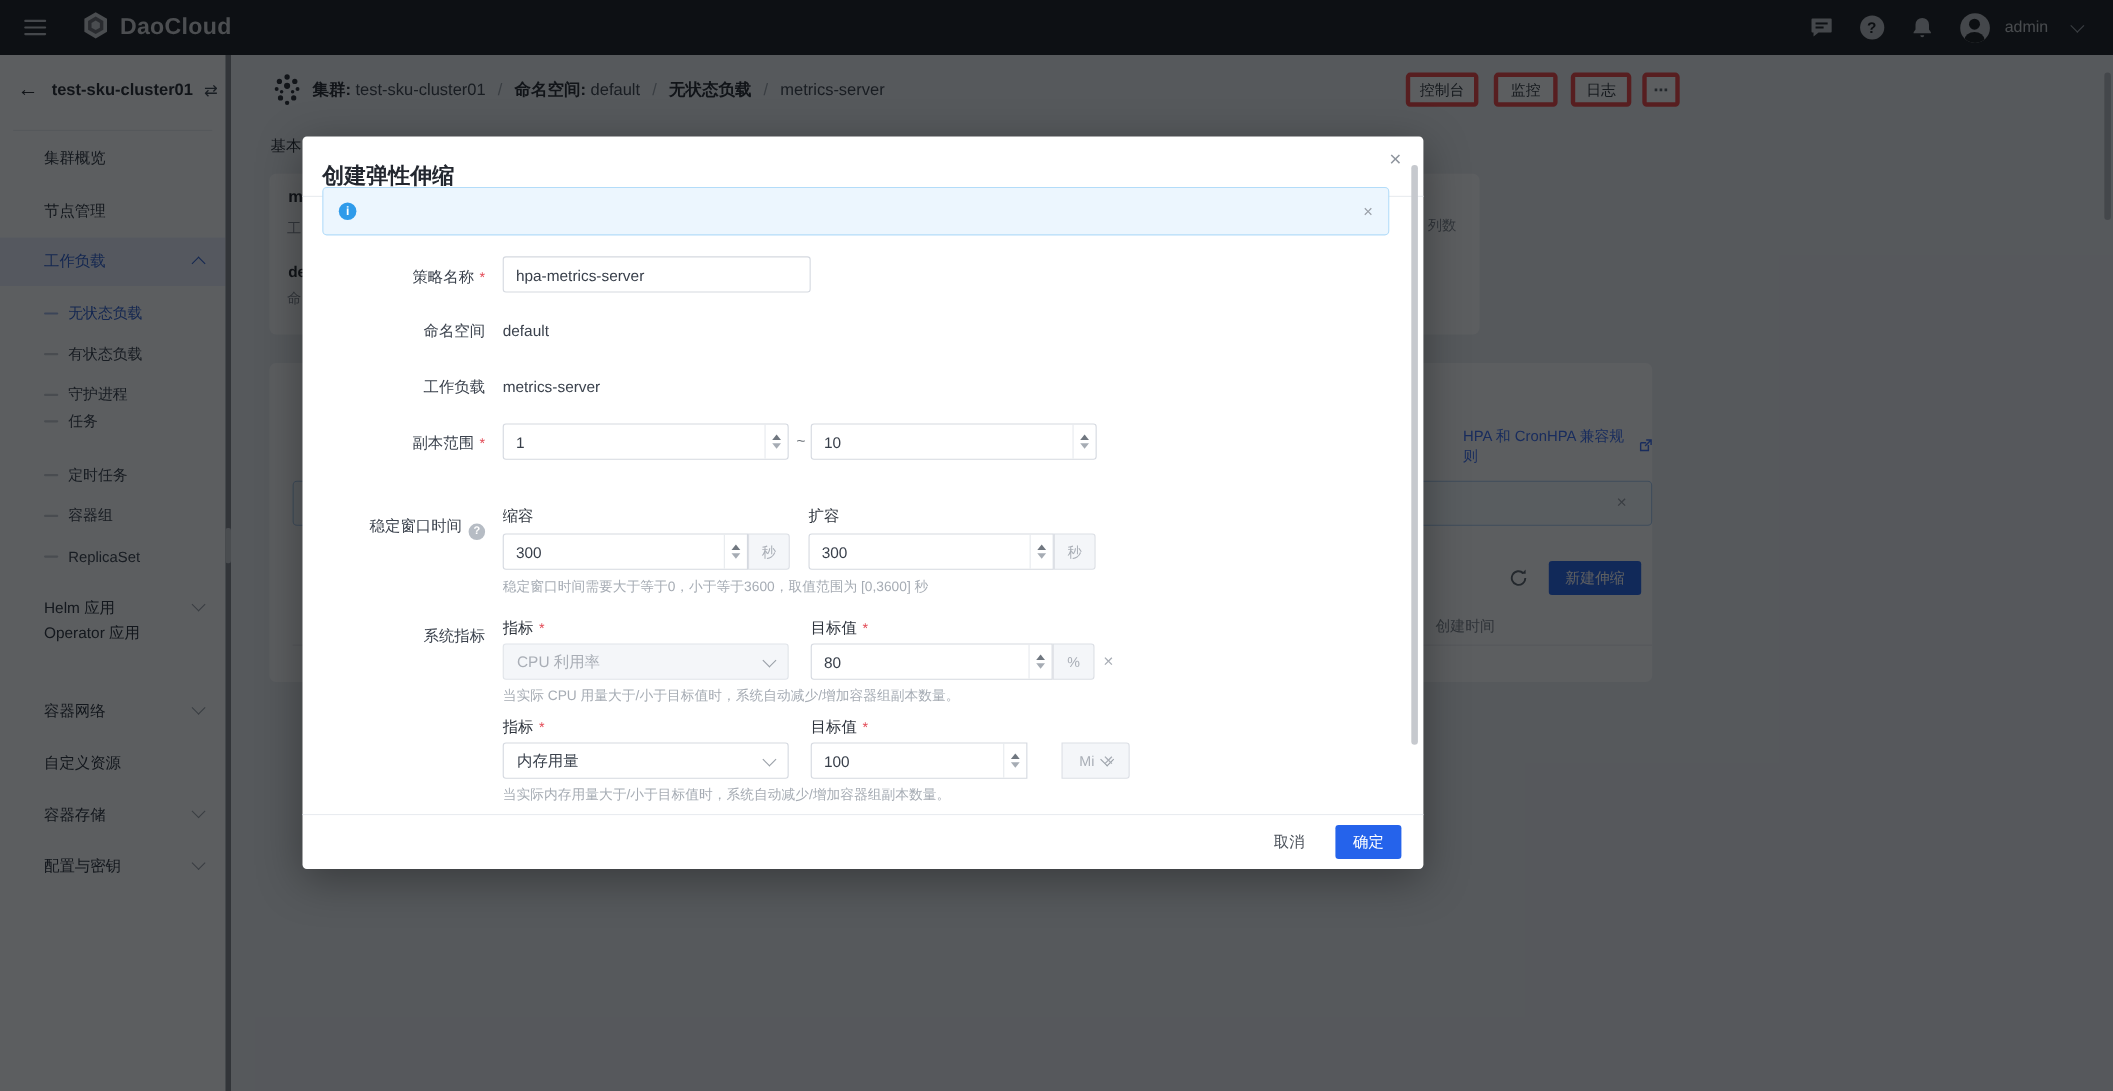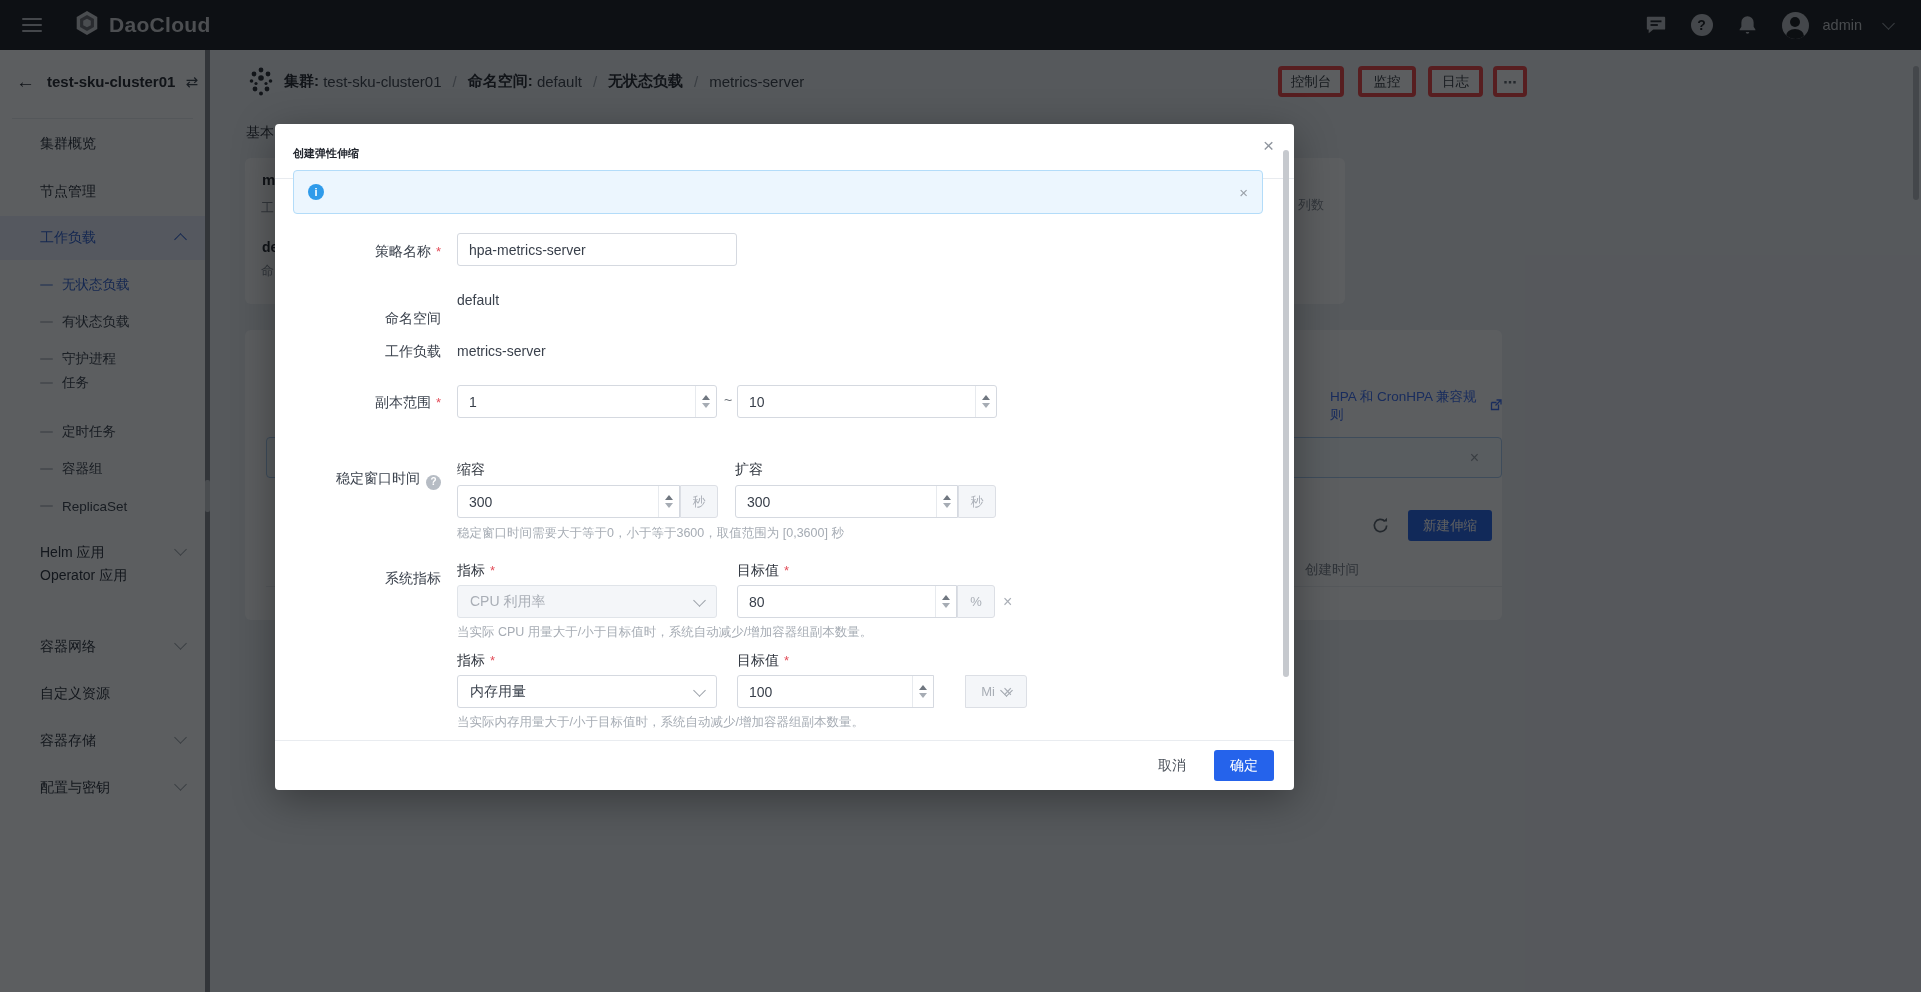--- a/index.html
+++ b/index.html
@@ -59,21 +59,21 @@
   .x-glyph{color:#9aa0a8;font-size:16px;line-height:1;cursor:pointer;}
   .pg-scroll{position:absolute;left:1913px;top:66px;width:6px;height:134px;border-radius:3px;background:#b9bcc1;}
 
   
   .overlay{position:absolute;left:0;top:0;width:1921px;height:992px;background:rgba(8,10,14,0.66);z-index:5;}
 
   
   .modal{position:absolute;left:275px;top:124px;width:1019px;height:666px;background:#fff;border-radius:4px;z-index:10;
          box-shadow:0 10px 40px rgba(0,0,0,.35);}
   .m-head{position:absolute;left:0;top:0;width:100%;height:55px;border-bottom:1px solid #e8ebef;box-sizing:border-box;}
-  .m-title{position:absolute;left:18px;top:22px;font-size:11px;font-weight:600;color:#23272f;}
+  .m-title{position:absolute;left:18px;top:22px;font-size:20px;font-weight:600;color:#23272f;}
   .m-close{position:absolute;right:20px;top:12px;font-size:19px;color:#8f959e;cursor:pointer;line-height:1;}
   .alert{position:absolute;left:18px;top:46px;width:970px;height:44px;box-sizing:border-box;background:#ecf6fe;border:1px solid #b3dcf9;
          border-radius:4px;display:flex;align-items:center;padding:0 14px;font-size:13.5px;color:#2f353e;}
   .info-i{flex:0 0 16px;width:16px;height:16px;border-radius:50%;background:#2f9bea;color:#fff;font-size:11px;font-weight:700;
           display:flex;align-items:center;justify-content:center;margin-right:10px;}
   .alert .x-glyph{position:absolute;right:14px;top:14px;font-size:15px;}
   .flabel{position:absolute;width:130px;left:36px;text-align:right;font-size:14px;color:#3b424d;}
   .star::after{content:"*";color:#e34d59;margin-left:5px;font-size:13px;}
   .slabel{position:absolute;font-size:14px;color:#2f353e;font-weight:500;}
   .fvalue{position:absolute;font-size:14px;color:#3b424d;}
@@ -297,21 +297,21 @@
     <div class="alert">
       <span class="info-i">i</span>
       <span class="x-glyph">×</span>
     </div>
 
     <div class="flabel star" style="top:117px;line-height:20px;">策略名称</div>
     <div class="inp" style="left:182px;top:109px;width:280px;">
       <input value="hpa-metrics-server" style="">
     </div>
 
-    <div class="flabel" style="top:184px;line-height:20px;text-align:right;">命名空间</div>
+    <div class="flabel" style="top:166px;line-height:20px;text-align:right;">命名空间</div>
     <div class="fvalue" style="left:182px;top:166px;line-height:20px;">default</div>
 
     <div class="flabel" style="top:217px;line-height:20px;">工作负载</div>
     <div class="fvalue" style="left:182px;top:217px;line-height:20px;">metrics-server</div>
 
     <div class="flabel star" style="top:268px;line-height:20px;">副本范围</div>
     <div class="inp" style="left:182px;top:261px;width:260px;">
       <input value="1" style="">
       <span class="spin">
           <i class="up"></i>

